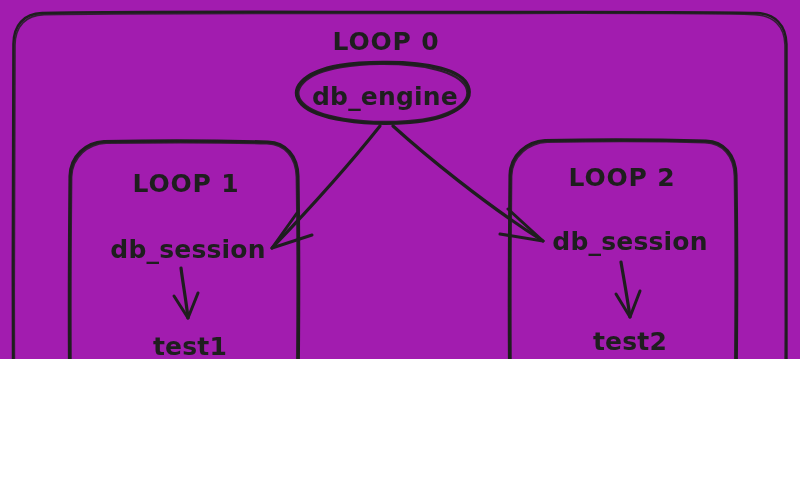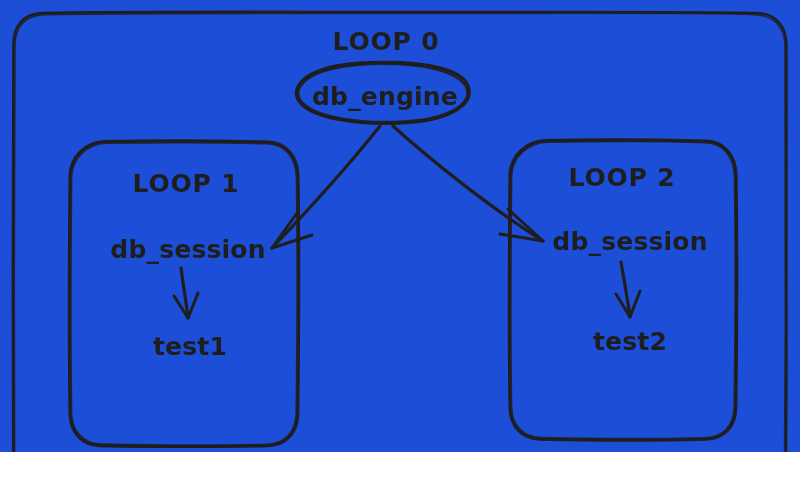--- a/index.html
+++ b/index.html
@@ -7,22 +7,22 @@
     margin: 0;
     padding: 0;
     background: #ffffff;
   }
   body {
     font-family: "DejaVu Sans", sans-serif;
   }
   #canvas-wrap {
     position: relative;
     width: 800px;
-    height: 452px;
-    background: #1d4ed8;
+    height: 359px;
+    background: #a21caf;
     overflow: hidden;
   }
   svg#diagram {
     display: block;
     width: 800px;
     height: 494px;
   }
   .sketch-stroke {
     fill: none;
     stroke: #1e1e1e;

